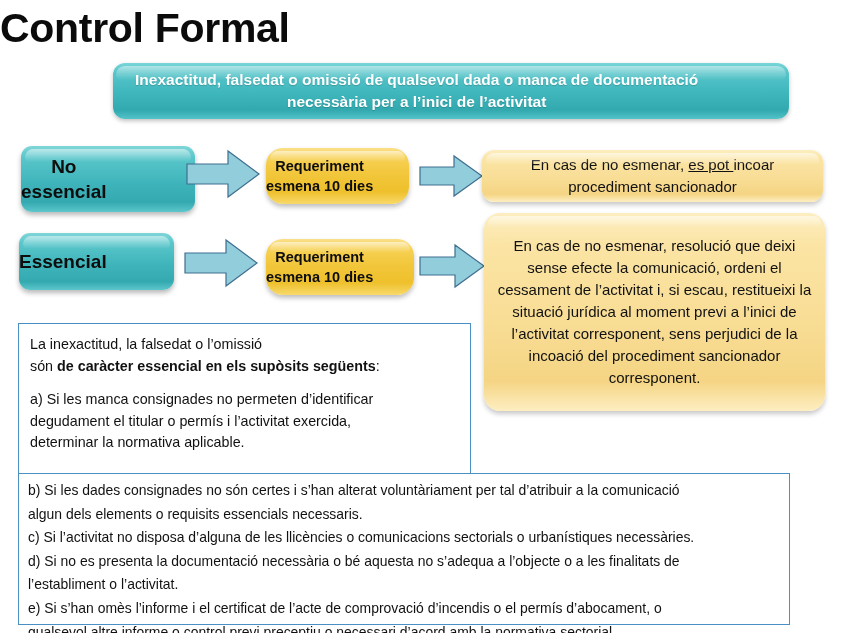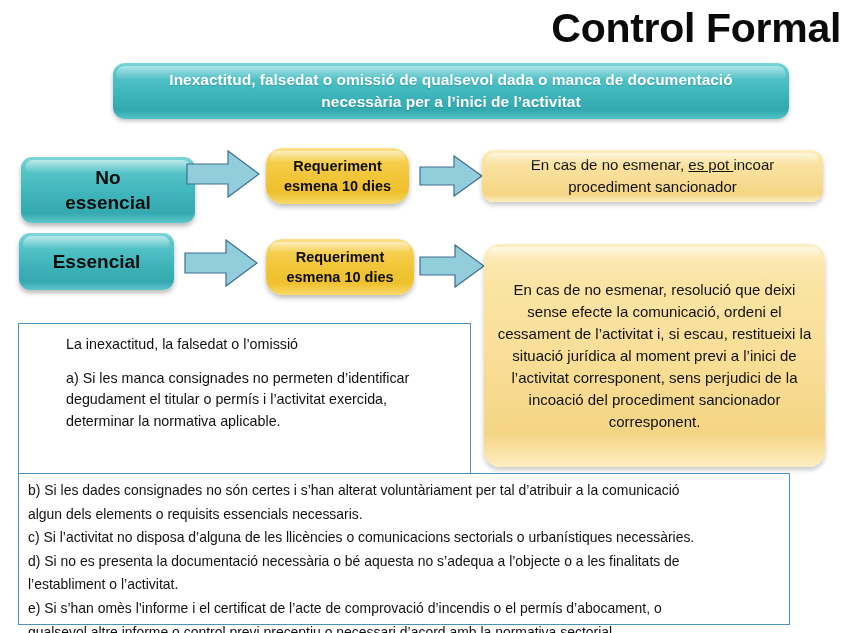--- a/index.html
+++ b/index.html
@@ -17,35 +17,34 @@
     color: #000000;
     -webkit-font-smoothing: antialiased;
   }
 
   
   .page-title {
     position: absolute;
     left: 0;
     top: 2px;
     width: 841px;
-    text-align: right;
+    text-align: left;
     font-size: 41px;
     font-weight: bold;
     letter-spacing: -0.3px;
     line-height: 52px;
     color: #0b0b0b;
   }
 
   
   .bevel {
     position: absolute;
     box-sizing: border-box;
     display: flex;
     align-items: center;
-    justify-content: center;
     text-align: center;
     border-radius: 10px;
   }
 
   
   .banner {
     left: 113px;
     top: 63px;
     width: 676px;
     height: 56px;
@@ -83,21 +82,21 @@
   }
   .teal-box::before {
     content: "";
     position: absolute;
     left: 4px; right: 4px; top: 3px;
     height: 13px;
     border-radius: 9px 9px 5px 5px;
     background: linear-gradient(180deg, rgba(255,255,255,0.5), rgba(255,255,255,0));
     pointer-events: none;
   }
-  .box-no-essencial { left: 21px;  top: 157px; width: 174px; height: 66px; }
+  .box-no-essencial { left: 21px;  top: 146px; width: 174px; height: 66px; }
   .box-essencial    { left: 19px;  top: 233px; width: 155px; height: 57px; }
 
   
   .gold-box {
     background:
       linear-gradient(180deg, #fbe08a 0%, #f7d256 14%, #f2c63a 48%, #eec02c 78%, #f8d96a 100%);
     box-shadow: 0 3px 5px rgba(0,0,0,0.26);
     color: #0d0d0d;
     font-size: 14.5px;
     font-weight: bold;
@@ -131,24 +130,23 @@
     content: "";
     position: absolute;
     left: 4px; right: 4px; top: 3px;
     height: 12px;
     border-radius: 9px 9px 5px 5px;
     background: linear-gradient(180deg, rgba(255,255,255,0.55), rgba(255,255,255,0));
     pointer-events: none;
   }
   .box-out-1 { left: 482px; top: 150px; width: 341px; height: 52px; }
   .box-out-2 {
-    left: 484px; top: 213px; width: 341px; height: 223px;
+    left: 484px; top: 213px; width: 341px; height: 198px;
     border-radius: 16px;
     align-items: center;
-    margin-top: 31px;
   }
   .box-out-2 .inner { width: 100%; }
   .u { text-decoration: underline; }
 
   
   .arrow {
     position: absolute;
     width: 74px;
     height: 50px;
   }
@@ -172,21 +170,20 @@
     position: absolute;
     color: #111111;
     font-family: "Liberation Sans", sans-serif;
   }
   .text-upper {
     left: 30px;
     top: 334px;
     width: 440px;
     font-size: 14.3px;
     line-height: 21.5px;
-    margin-left: 36px;
   }
   .text-lower {
     left: 28px;
     top: 479px;
     width: 760px;
     font-size: 14.6px;
     line-height: 23.6px;
   }
   .text-lower, .text-lower * {
     transform-origin: left center;
@@ -269,20 +266,21 @@
 
 <div class="bevel cream-box box-out-2">
   <div class="inner">En cas de no esmenar, resolució que deixi sense efecte la comunicació, ordeni el cessament de l’activitat i, si escau, restitueixi la situació jurídica al moment previ a l’inici de l’activitat corresponent, sens perjudici de la incoació del procediment sancionador corresponent.</div>
 </div>
 
 <div class="panel panel-upper"></div>
 <div class="panel panel-lower"></div>
 
 <div class="body-text text-upper">
   <div>La inexactitud, la falsedat o l’omissió</div>
+  <div><span>són </span><b>de caràcter essencial en els supòsits següents</b><span>:</span></div>
   <div class="spacer-line"></div>
   <div> a) Si les manca consignades no permeten d’identificar</div>
   <div> degudament el titular o permís i l’activitat exercida,</div>
   <div>determinar la normativa aplicable.</div>
 </div>
 
 <div class="body-text text-lower">
   <span class="condensed">b) Si les dades consignades no són certes i s’han alterat voluntàriament per tal d’atribuir a la comunicació</span>
   <span class="condensed">algun dels elements o requisits essencials necessaris.</span>
   <span class="condensed">c) Si l’activitat no disposa d’alguna de les llicències o comunicacions sectorials o urbanístiques necessàries.</span>

